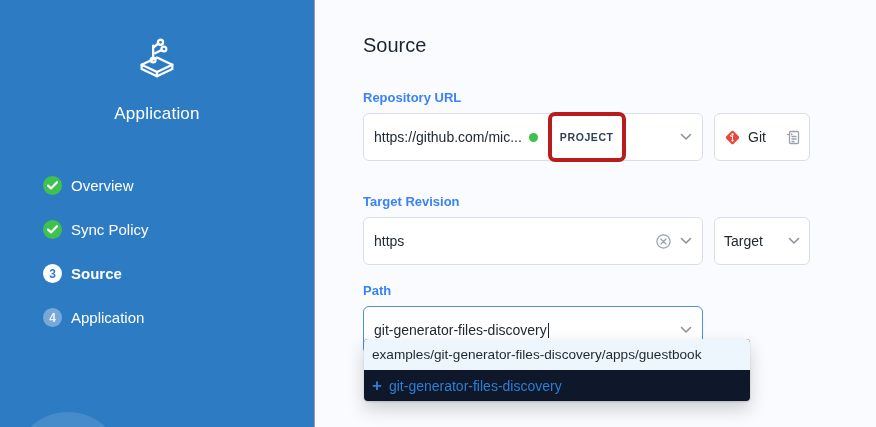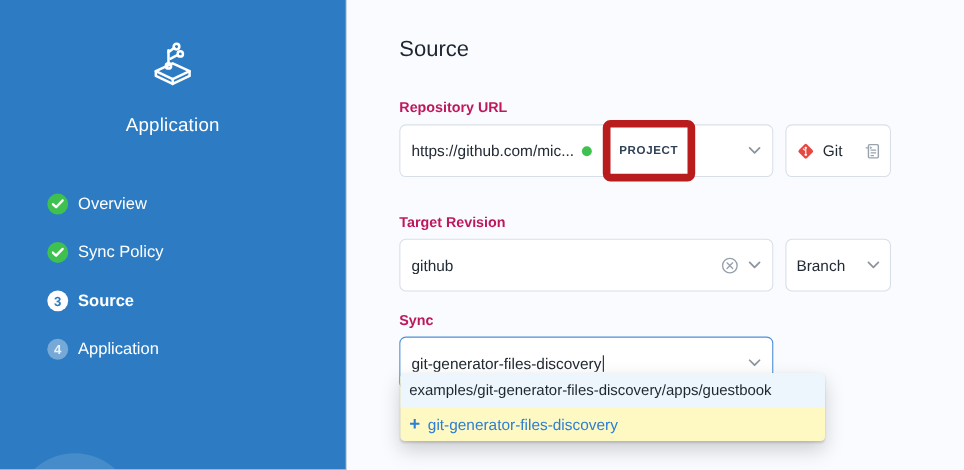--- a/index.html
+++ b/index.html
@@ -29,50 +29,50 @@
     position:absolute; left:14px; top:412px; width:108px; height:108px;
     border-radius:50%; background:rgba(255,255,255,.12);
   }
 
   
   .main { flex:1; height:100%; background:#f9fbfe; padding:34px 0 0 48px; position:relative; }
   .page-title { font-size:20px; font-weight:500; color:#1d2530; }
   .field { margin-top:33px; }
   .field + .field { }
   .field.last { margin-top:18px; }
-  .field-label { display:block; font-size:13px; font-weight:600; color:#be185d; }
+  .field-label { display:block; font-size:13px; font-weight:600; color:#3b82f6; }
   .row { display:flex; gap:11px; margin-top:8px; }
 
   .input, .side-btn {
     background:#fff; border:1px solid #d9dfe7; border-radius:6px;
     height:48px; display:flex; align-items:center; font-size:14px; color:#222a33;
   }
   .input { width:340px; padding:0 10px; }
   .input.focused { border:1.5px solid #4d8fd8; }
   .side-btn { width:96px; padding:12px 9px; gap:7px; }
 
   .val { white-space:nowrap; overflow:hidden; }
   .dot { width:9px; height:9px; border-radius:50%; background:#3ec14e; margin-left:7px; flex:0 0 9px; }
   .badge {
-    margin-left:10px; border:7px solid #b91c1c; border-radius:7px; padding:15px 8px;
+    margin-left:10px; border:4px solid #b91c1c; border-radius:7px; padding:15px 8px;
     font-size:10.5px; font-weight:600; letter-spacing:.6px; color:#2f4256; white-space:nowrap;
   }
   .chev { margin-left:auto; color:#8b949e; display:flex; align-items:center; }
   .chev svg { display:block; }
   .clear-x { margin-left:auto; color:#97a1ab; display:flex; align-items:center; }
   .clear-x + .chev { margin-left:8px; }
   .caret { display:inline-block; width:1px; height:15px; background:#1c2430; margin-left:1px; }
 
   .git-logo { display:flex; align-items:center; }
   .doc-icon { margin-left:auto; color:#9aa3ad; display:flex; align-items:center; }
 
   .path-wrap { position:relative; width:340px; }
   .dropdown {
     position:absolute; top:33px; left:1px; width:386px; z-index:5;
-    background:#fef9c3; border-radius:4px; overflow:hidden;
+    background:#0f172a; border-radius:4px; overflow:hidden;
     box-shadow:0 1px 2px rgba(0,0,0,.14), 0 8px 18px rgba(0,0,0,.18);
   }
   .opt { height:31px; display:flex; align-items:center; padding:0 8px; font-size:13.6px; color:#1f2630; white-space:nowrap; overflow:hidden; }
   .opt.selected { background:#edf6fc; }
   .opt.create { color:#2e7ed3; gap:7px; font-size:14px; }
   .plus { font-size:17px; font-weight:600; line-height:1; margin-top:-1px; }
 </style>
 </head>
 <body>
 
@@ -159,46 +159,46 @@
             </svg>
           </span>
         </div>
       </div>
     </div>
 
     <div class="field">
       <label class="field-label">Target Revision</label>
       <div class="row">
         <div class="input">
-          <span class="val">github</span>
+          <span class="val">https</span>
           <span class="clear-x">
             <svg width="17" height="17" viewBox="0 0 18 18" fill="none" stroke="currentColor" stroke-width="1.3">
                 <circle cx="9" cy="9" r="7"></circle>
                 <path d="M6.3 6.3 L11.7 11.7 M11.7 6.3 L6.3 11.7" stroke-linecap="round"></path>
               </svg>
           </span>
           <span class="chev">
             <svg width="12" height="8" viewBox="0 0 12 8" fill="none" stroke="currentColor" stroke-width="1.6" stroke-linecap="round" stroke-linejoin="round">
                 <path d="M1.5 1.5 L6 6 L10.5 1.5"></path>
               </svg>
           </span>
         </div>
         <div class="side-btn">
-          <span>Branch</span>
+          <span>Target</span>
           <span class="chev">
             <svg width="12" height="8" viewBox="0 0 12 8" fill="none" stroke="currentColor" stroke-width="1.6" stroke-linecap="round" stroke-linejoin="round">
                 <path d="M1.5 1.5 L6 6 L10.5 1.5"></path>
               </svg>
           </span>
         </div>
       </div>
     </div>
 
     <div class="field last">
-      <label class="field-label">Sync</label>
+      <label class="field-label">Path</label>
       <div class="row">
         <div class="path-wrap">
           <div class="input focused">
             <span class="val">git-generator-files-discovery</span>
             <span class="caret"></span>
             <span class="chev">
               <svg width="12" height="8" viewBox="0 0 12 8" fill="none" stroke="currentColor" stroke-width="1.6" stroke-linecap="round" stroke-linejoin="round">
                   <path d="M1.5 1.5 L6 6 L10.5 1.5"></path>
                 </svg>
             </span>

